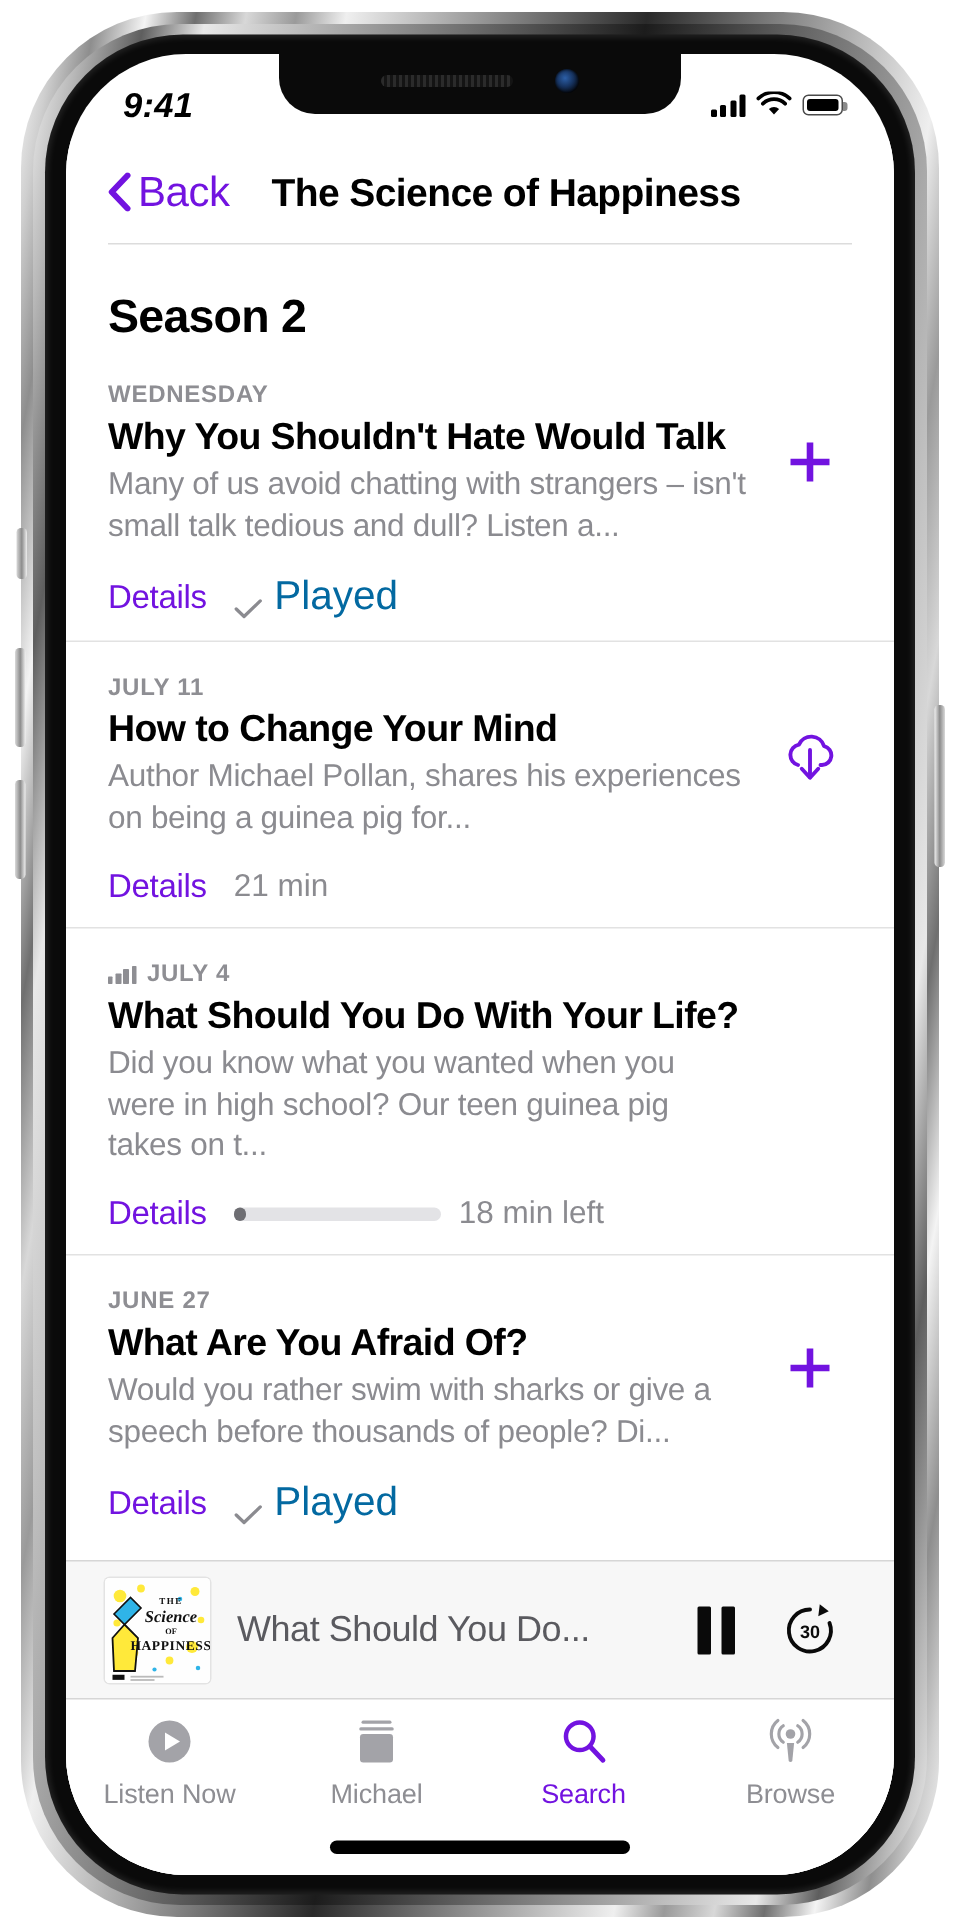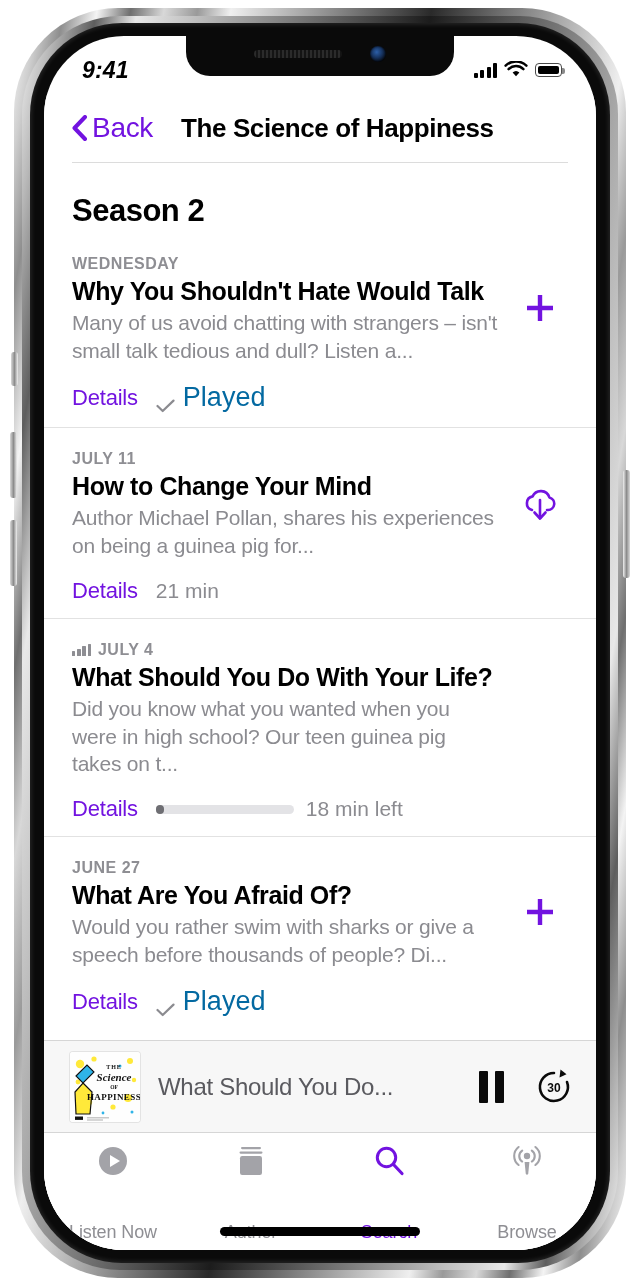--- a/index.html
+++ b/index.html
@@ -119,39 +119,39 @@
   .prog { width: 138px; height: 9px; border-radius: 5px; background:#e3e3e6; position:relative; }
   .prog span { position:absolute; left:0; top:0; height:100%; width:6%; background:#6e6e73; border-radius:5px; }
   .ep-action { width: 56px; display:flex; align-items:center; justify-content:center; padding-top: 36px; }
   .plus { width: 34px; height: 34px; cursor:pointer; }
   .cloud { width: 42px; height: 38px; cursor:pointer; }
 
   
   .miniplayer {
     position:absolute; left:0; right:0; bottom: 118px; height: 92px;
     background: #f7f7f7; border-top:1px solid #d6d6d6;
-    display:flex; align-items:center; padding: 0 22px 0 26px; gap: 18px; z-index: 12;
+    display:flex; align-items:center; padding: 0 36px 0 26px; gap: 18px; z-index: 12;
   }
   .art { width: 70px; height: 70px; border-radius: 3px; overflow:hidden; flex:none;
          box-shadow: 0 0 0 1px rgba(0,0,0,0.08); background:#fff; }
   .mp-title { flex:1; font-size: 24px; color:#5a5a5f; letter-spacing:-0.3px;
               white-space:nowrap; overflow:hidden; text-overflow:ellipsis; }
   .mp-ctrl { display:flex; align-items:center; gap: 30px; flex:none; }
   .pause { display:flex; gap:7px; cursor:pointer; }
   .pause i { display:block; width: 9px; height: 32px; background:#0a0a0a; border-radius:1px; }
   .skip30 { width: 40px; height: 40px; cursor:pointer; }
 
   
   .tabbar {
     position:absolute; left:0; right:0; bottom:0; height: 118px;
     background:#fff; border-top:1px solid #d6d6d6; display:flex; z-index: 12; padding-top: 10px;
   }
   .tab { flex:1; display:flex; flex-direction:column; align-items:center; gap:7px; cursor:pointer; }
   .tab .ticon { height: 36px; display:flex; align-items:center; justify-content:center; }
-  .tab .tlbl { font-size: 18px; color:#8e8e93; letter-spacing:-0.1px;margin-top:36px; }
+  .tab .tlbl { font-size: 18px; color:#8e8e93; letter-spacing:-0.1px; }
   .tab.active .tlbl { color:#7213E0; }
   .homebar { position:absolute; left:50%; transform:translateX(-50%); bottom: 14px;
              width: 200px; height: 9px; border-radius: 5px; background:#000; z-index: 20; }
 </style>
 </head>
 <body>
 
 <div class="stage">
   <div class="phone-outer"></div>
   <div class="phone-mid"></div>
@@ -362,21 +362,21 @@
         <span class="tlbl">Listen Now</span>
       </div>
       <div class="tab">
         <span class="ticon">
           <svg width="34" height="34" viewBox="0 0 34 34">
             <rect x="7" y="3" width="20" height="2.2" rx="1.1" fill="#a3a3a8"></rect>
             <rect x="5.5" y="7.5" width="23" height="2.2" rx="1.1" fill="#a3a3a8"></rect>
             <rect x="6" y="12" width="22" height="19" rx="2.2" fill="#a3a3a8"></rect>
           </svg>
         </span>
-        <span class="tlbl">Author</span>
+        <span class="tlbl">Michael</span>
       </div>
       <div class="tab active">
         <span class="ticon">
           <svg width="34" height="34" viewBox="0 0 34 34">
             <circle cx="14.5" cy="13.5" r="9.2" stroke="#7213E0" stroke-width="3" fill="none"></circle>
             <path d="M21.5 20.5 L30 29.5" stroke="#7213E0" stroke-width="3.2" stroke-linecap="round"></path>
           </svg>
         </span>
         <span class="tlbl">Search</span>
       </div>

